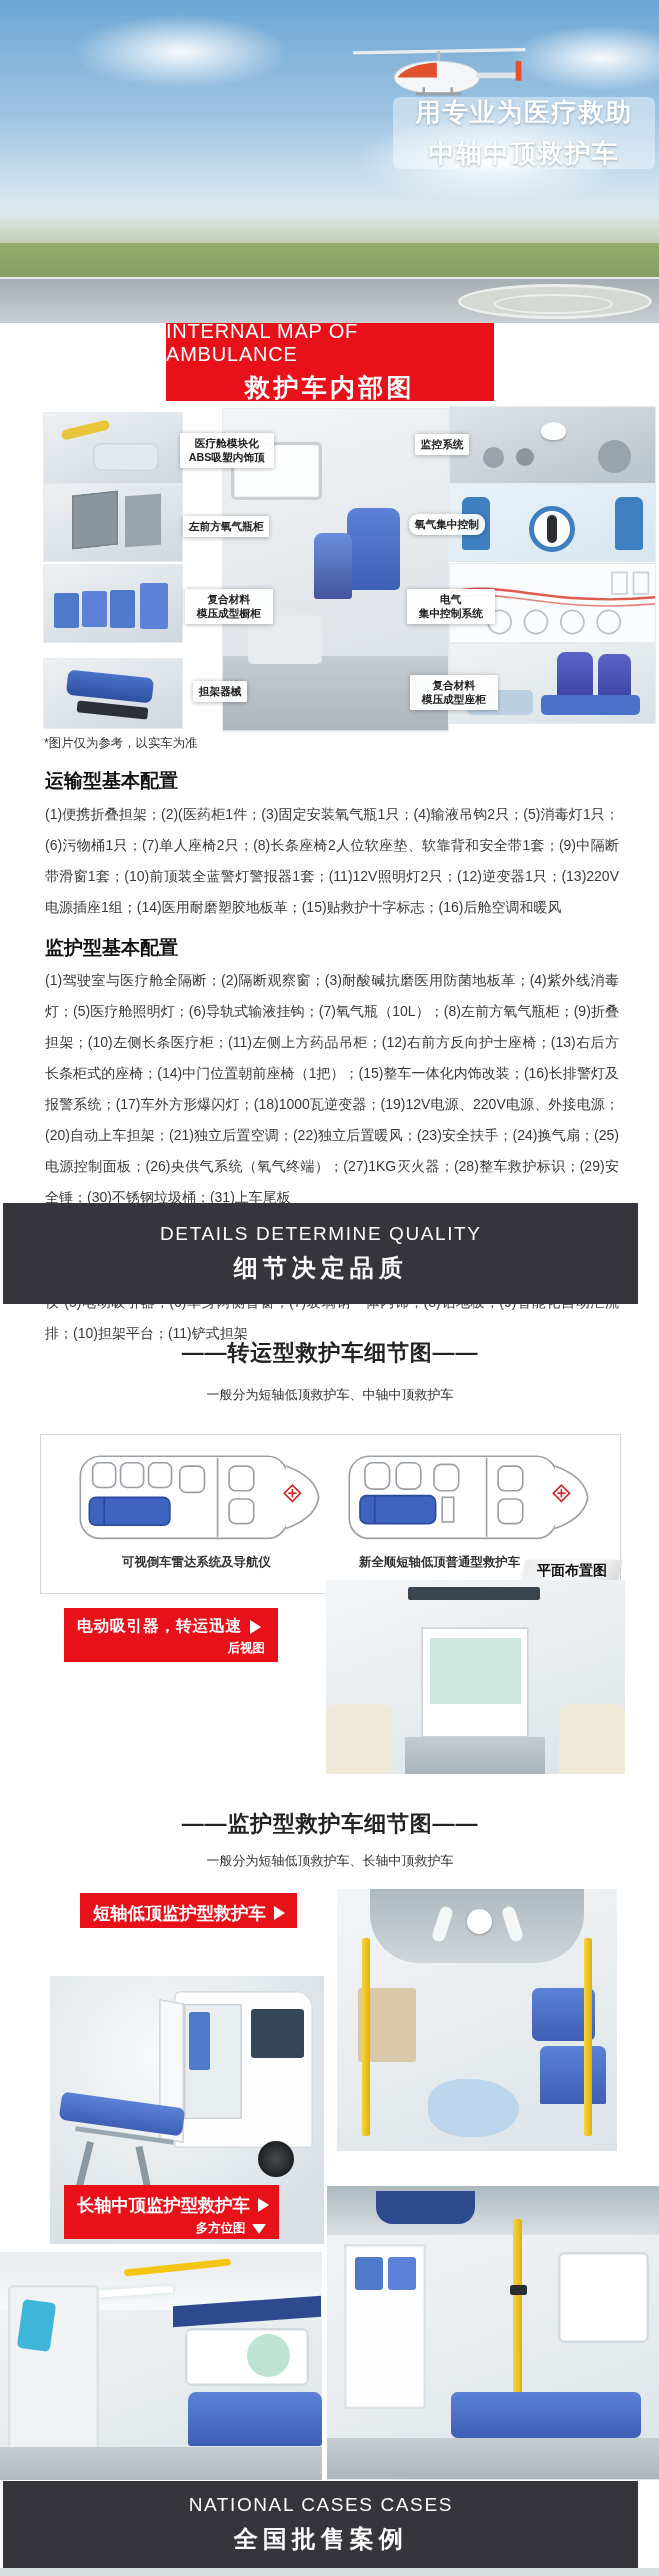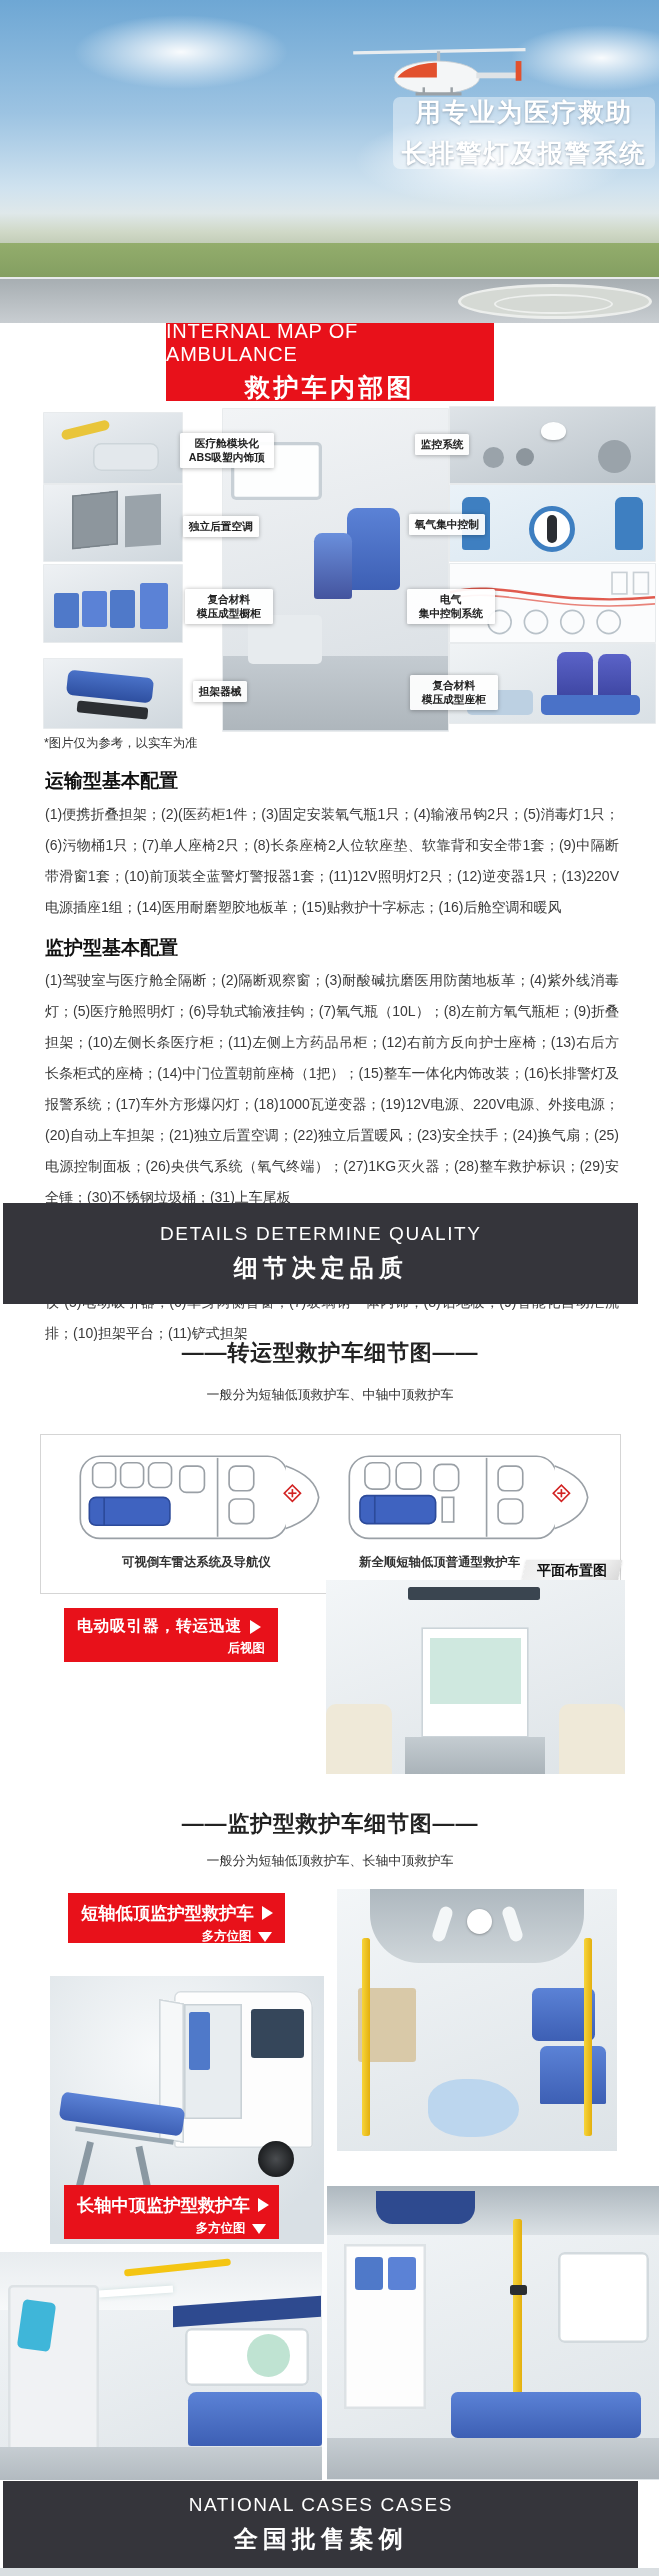--- a/index.html
+++ b/index.html
@@ -80,21 +80,21 @@
   .plan-tag{left:483px;top:125px;width:96px;height:21.4px;background:linear-gradient(120deg,#ececec,#fcfcfc 60%,#d8d8d8);
             transform:skewX(-12deg);display:flex;align-items:center;justify-content:center;box-shadow:0 0.8px 2.5px rgba(0,0,0,.15);}
   .plan-tag span{transform:skewX(12deg);font-size:14px;font-weight:bold;color:#111;}
 
   
   .rlabel{background:#e8111a;color:#fff;z-index:5;}
   .rlabel .l1{display:flex;align-items:center;gap:8.2px;padding:8.2px 0 0 13px;font-weight:bold;white-space:nowrap;}
   .rlabel .l2{display:flex;align-items:center;justify-content:flex-end;gap:6.6px;padding:3.3px 13px 0 0;font-size:12.4px;font-weight:bold;}
   #rlabel1{left:64px;top:1608px;width:214px;height:54px;}
   #rlabel1 .l1{font-size:15.7px;letter-spacing:0.8px;}
-  #rlabel2{left:68px;top:1893px;width:217px;height:50px;}
+  #rlabel2{left:80px;top:1893px;width:217px;height:35px;}
   #rlabel3{left:64px;top:2185px;width:215px;height:54px;}
   #rlabel2 .l1,#rlabel3 .l1{font-size:17.3px;}
   .tri-r{width:0;height:0;border-left:11.5px solid #fff;border-top:7.4px solid transparent;border-bottom:7.4px solid transparent;display:inline-block;}
   .tri-d{width:0;height:0;border-top:10.7px solid #fff;border-left:7.4px solid transparent;border-right:7.4px solid transparent;display:inline-block;}
 
   
   .photo{overflow:hidden;background:linear-gradient(160deg,#f3f6f8,#dde3e7);}
   .pole{position:absolute;width:8.2px;background:linear-gradient(90deg,#f7d53a,#e3af0e);border-radius:2.5px;}
   .bench{position:absolute;background:linear-gradient(180deg,#5b82d6,#3d5fb4);border-radius:6.6px;}
 </style>
@@ -122,21 +122,21 @@
       <rect x="158" y="36" width="54" height="7" fill="#dfe3e6"></rect>
       <rect x="206" y="22" width="7" height="24" fill="#e2512e"></rect>
       <line x1="84" y1="62" x2="140" y2="62" stroke="#9aa1a6" stroke-width="4"></line>
       <line x1="94" y1="54" x2="94" y2="62" stroke="#9aa1a6" stroke-width="3"></line>
       <line x1="128" y1="54" x2="128" y2="62" stroke="#9aa1a6" stroke-width="3"></line>
     </svg>
 
 
     <div class="abs slogan">
       <div>用专业为医疗救助</div>
-      <div>长排警灯及报警系统</div>
+      <div>中轴中顶救护车</div>
     </div>
   </section>
 
   <div class="abs banner-red">
     <div class="en">INTERNAL MAP OF AMBULANCE</div>
     <div class="zh">救护车内部图</div>
   </div>
 
   <section class="abs diagram">
 
@@ -193,26 +193,26 @@
     </div>
     <div class="abs thumb" style="left:450px;top:241px;width:205px;height:79px;background:linear-gradient(160deg,#f0f3f5,#d9e0e5);">
       <div class="abs" style="left:107px;top:8.2px;width:36px;height:48px;background:linear-gradient(180deg,#5b63c8,#3c44a0);border-radius:8.2px 8.2px 3.3px 3.3px;"></div>
       <div class="abs" style="left:148px;top:10px;width:33px;height:46px;background:linear-gradient(180deg,#5b63c8,#3c44a0);border-radius:8.2px 8.2px 3.3px 3.3px;"></div>
       <div class="abs" style="left:91px;top:51px;width:99px;height:20px;background:#4a72c8;border-radius:5px;"></div>
       <div class="abs" style="left:16.5px;top:46px;width:66px;height:25px;background:#bcd0e2;border-radius:5px;"></div>
     </div>
 
     <div class="abs chip" style="left:180px;top:30px;width:82px;">医疗舱模块化
 ABS吸塑内饰顶</div>
-    <div class="abs chip" style="left:183px;top:113px;">独立后置空调</div>
+    <div class="abs chip" style="left:183px;top:113px;">左前方氧气瓶柜</div>
     <div class="abs chip" style="left:185px;top:186px;width:76px;">复合材料
 模压成型橱柜</div>
     <div class="abs chip" style="left:193px;top:278px;">担架器械</div>
     <div class="abs chip" style="left:415px;top:31px;">监控系统</div>
-    <div class="abs chip" style="left:409px;top:111px;">氧气集中控制</div>
+    <div class="abs chip" style="left:409px;top:111px;border-radius:9px;">氧气集中控制</div>
     <div class="abs chip" style="left:407px;top:186px;width:76px;">电气
 集中控制系统</div>
     <div class="abs chip" style="left:410px;top:272px;width:76px;">复合材料
 模压成型座柜</div>
 
     <div class="abs note">*图片仅为参考，以实车为准</div>
   </section>
 
   <section class="abs configs">
     <h3 class="cfg-title">运输型基本配置</h3>

